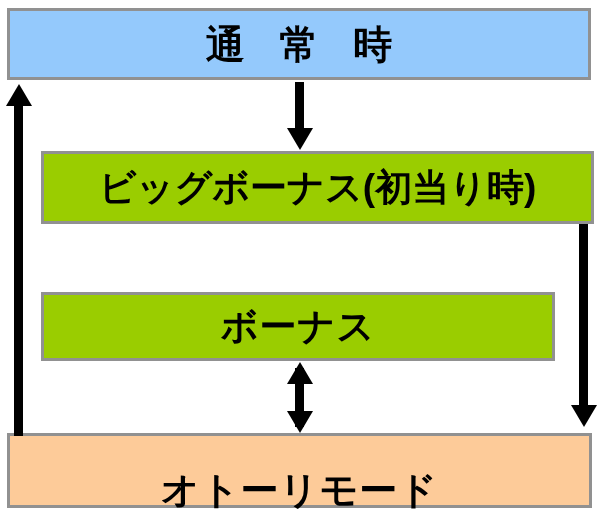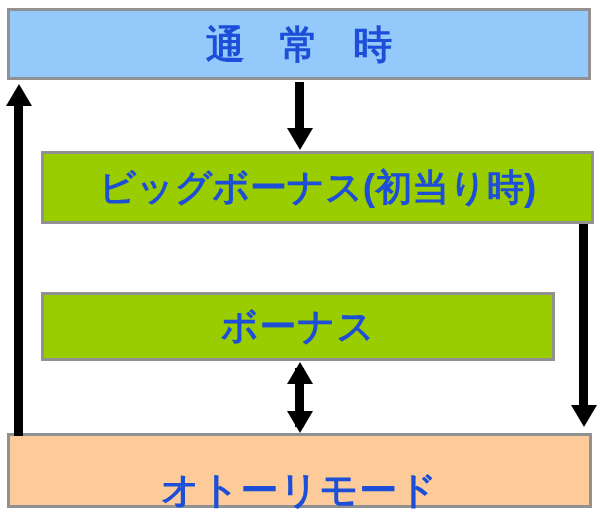--- a/index.html
+++ b/index.html
@@ -21,21 +21,21 @@
     position: absolute;
     box-sizing: border-box;
     border: 3px solid #919191;
     display: flex;
     align-items: center;
     justify-content: center;
     text-align: center;
   }
   .node-label {
     font-weight: bold;
-    color: #1d4ed8;
+    color: #000000;
     line-height: 1;
     white-space: nowrap;
   }
 
   
   #node-normal {
     left: 7px;
     top: 8px;
     width: 584px;
     height: 72px;

